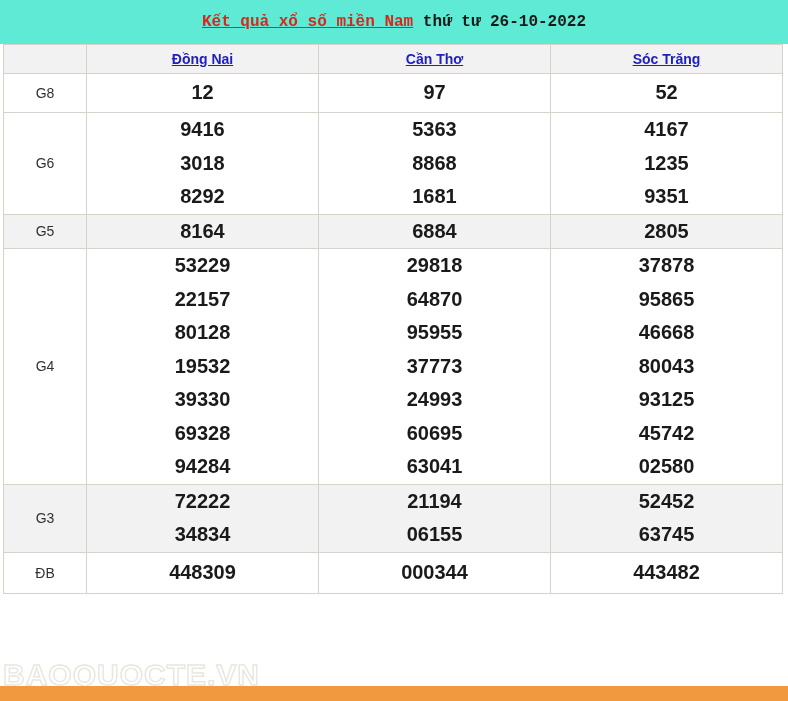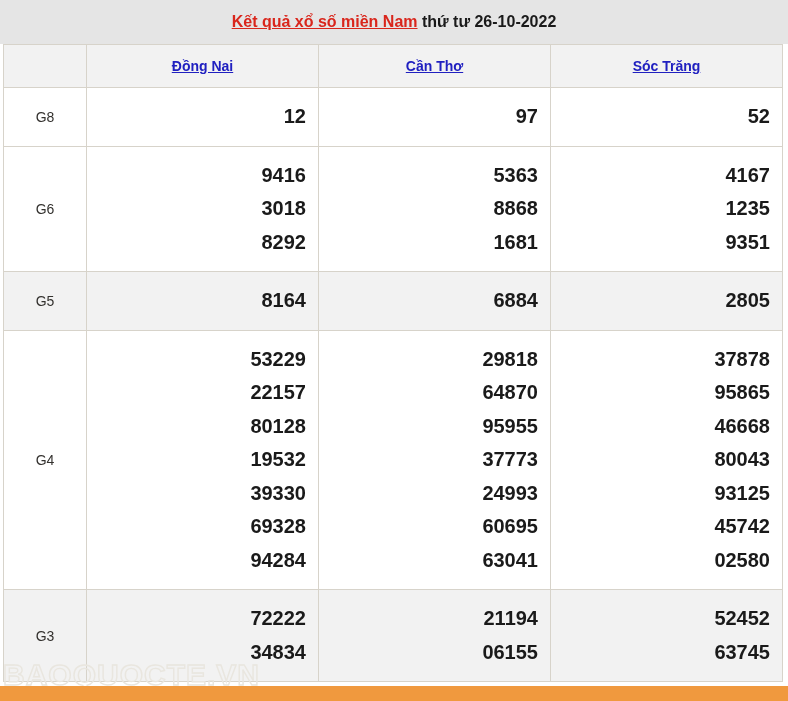--- a/index.html
+++ b/index.html
@@ -11,25 +11,26 @@
     width: 788px;
     height: 701px;
     overflow: hidden;
     font-family: "Liberation Sans", sans-serif;
     position: relative;
   }
 
   
   .title-banner {
     height: 44px;
-    background: #e5e5e5;
+    background: #5eead4;
     display: flex;
     align-items: center;
     justify-content: center;
     box-sizing: border-box;
+    font-family: Liberation Mono, monospace;
   }
   .title-text {
     font-size: 16px;
     font-weight: bold;
     white-space: nowrap;
     letter-spacing: 0px;
   }
   .title-main {
     color: #d9261c;
     text-decoration: underline;
@@ -47,21 +48,21 @@
   table.kq {
     width: 779px;
     border-collapse: collapse;
     table-layout: fixed;
     background: #ffffff;
   }
   table.kq td, table.kq th {
     border: 1px solid #d7d3ca;
     text-align: center;
     vertical-align: middle;
-    padding: 12px;
+    padding: 0;
   }
   col.c-label { width: 83px; }
   col.c-prov  { width: 232px; }
 
   thead tr { background: #f2f2f2; height: 29px; }
   .prov-head {
     color: #2020c0;
     font-size: 14px;
     font-weight: bold;
     text-decoration: underline;
@@ -77,21 +78,20 @@
   }
 
   .num {
     font-size: 20px;
     font-weight: bold;
     color: #1a1a1a;
     line-height: 33px;
   }
   .num-list {
     display: block;
-    text-align: right;
   }
   .num-list span {
     display: block;
     font-size: 20px;
     font-weight: bold;
     color: #1a1a1a;
     line-height: 33.5px;
   }
   .num-g8 {
     font-size: 26px;
@@ -284,19 +284,37 @@
               <span class="num">06155</span>
             </div>
           </td>
           <td>
             <div class="num-list">
               <span class="num">52452</span>
               <span class="num">63745</span>
             </div>
           </td>
         </tr>
+        <tr class="r-db">
+          <td><span class="glabel">ĐB</span></td>
+          <td>
+            <div class="num-list">
+              <span class="num-db">448309</span>
+            </div>
+          </td>
+          <td>
+            <div class="num-list">
+              <span class="num-db">000344</span>
+            </div>
+          </td>
+          <td>
+            <div class="num-list">
+              <span class="num-db">443482</span>
+            </div>
+          </td>
+        </tr>
       </tbody>
   </table>
 </div>
 
 <div class="watermark">BAOQUOCTE.VN</div>
 
 <div class="bottom-bar"></div>
 
 </body></html>

